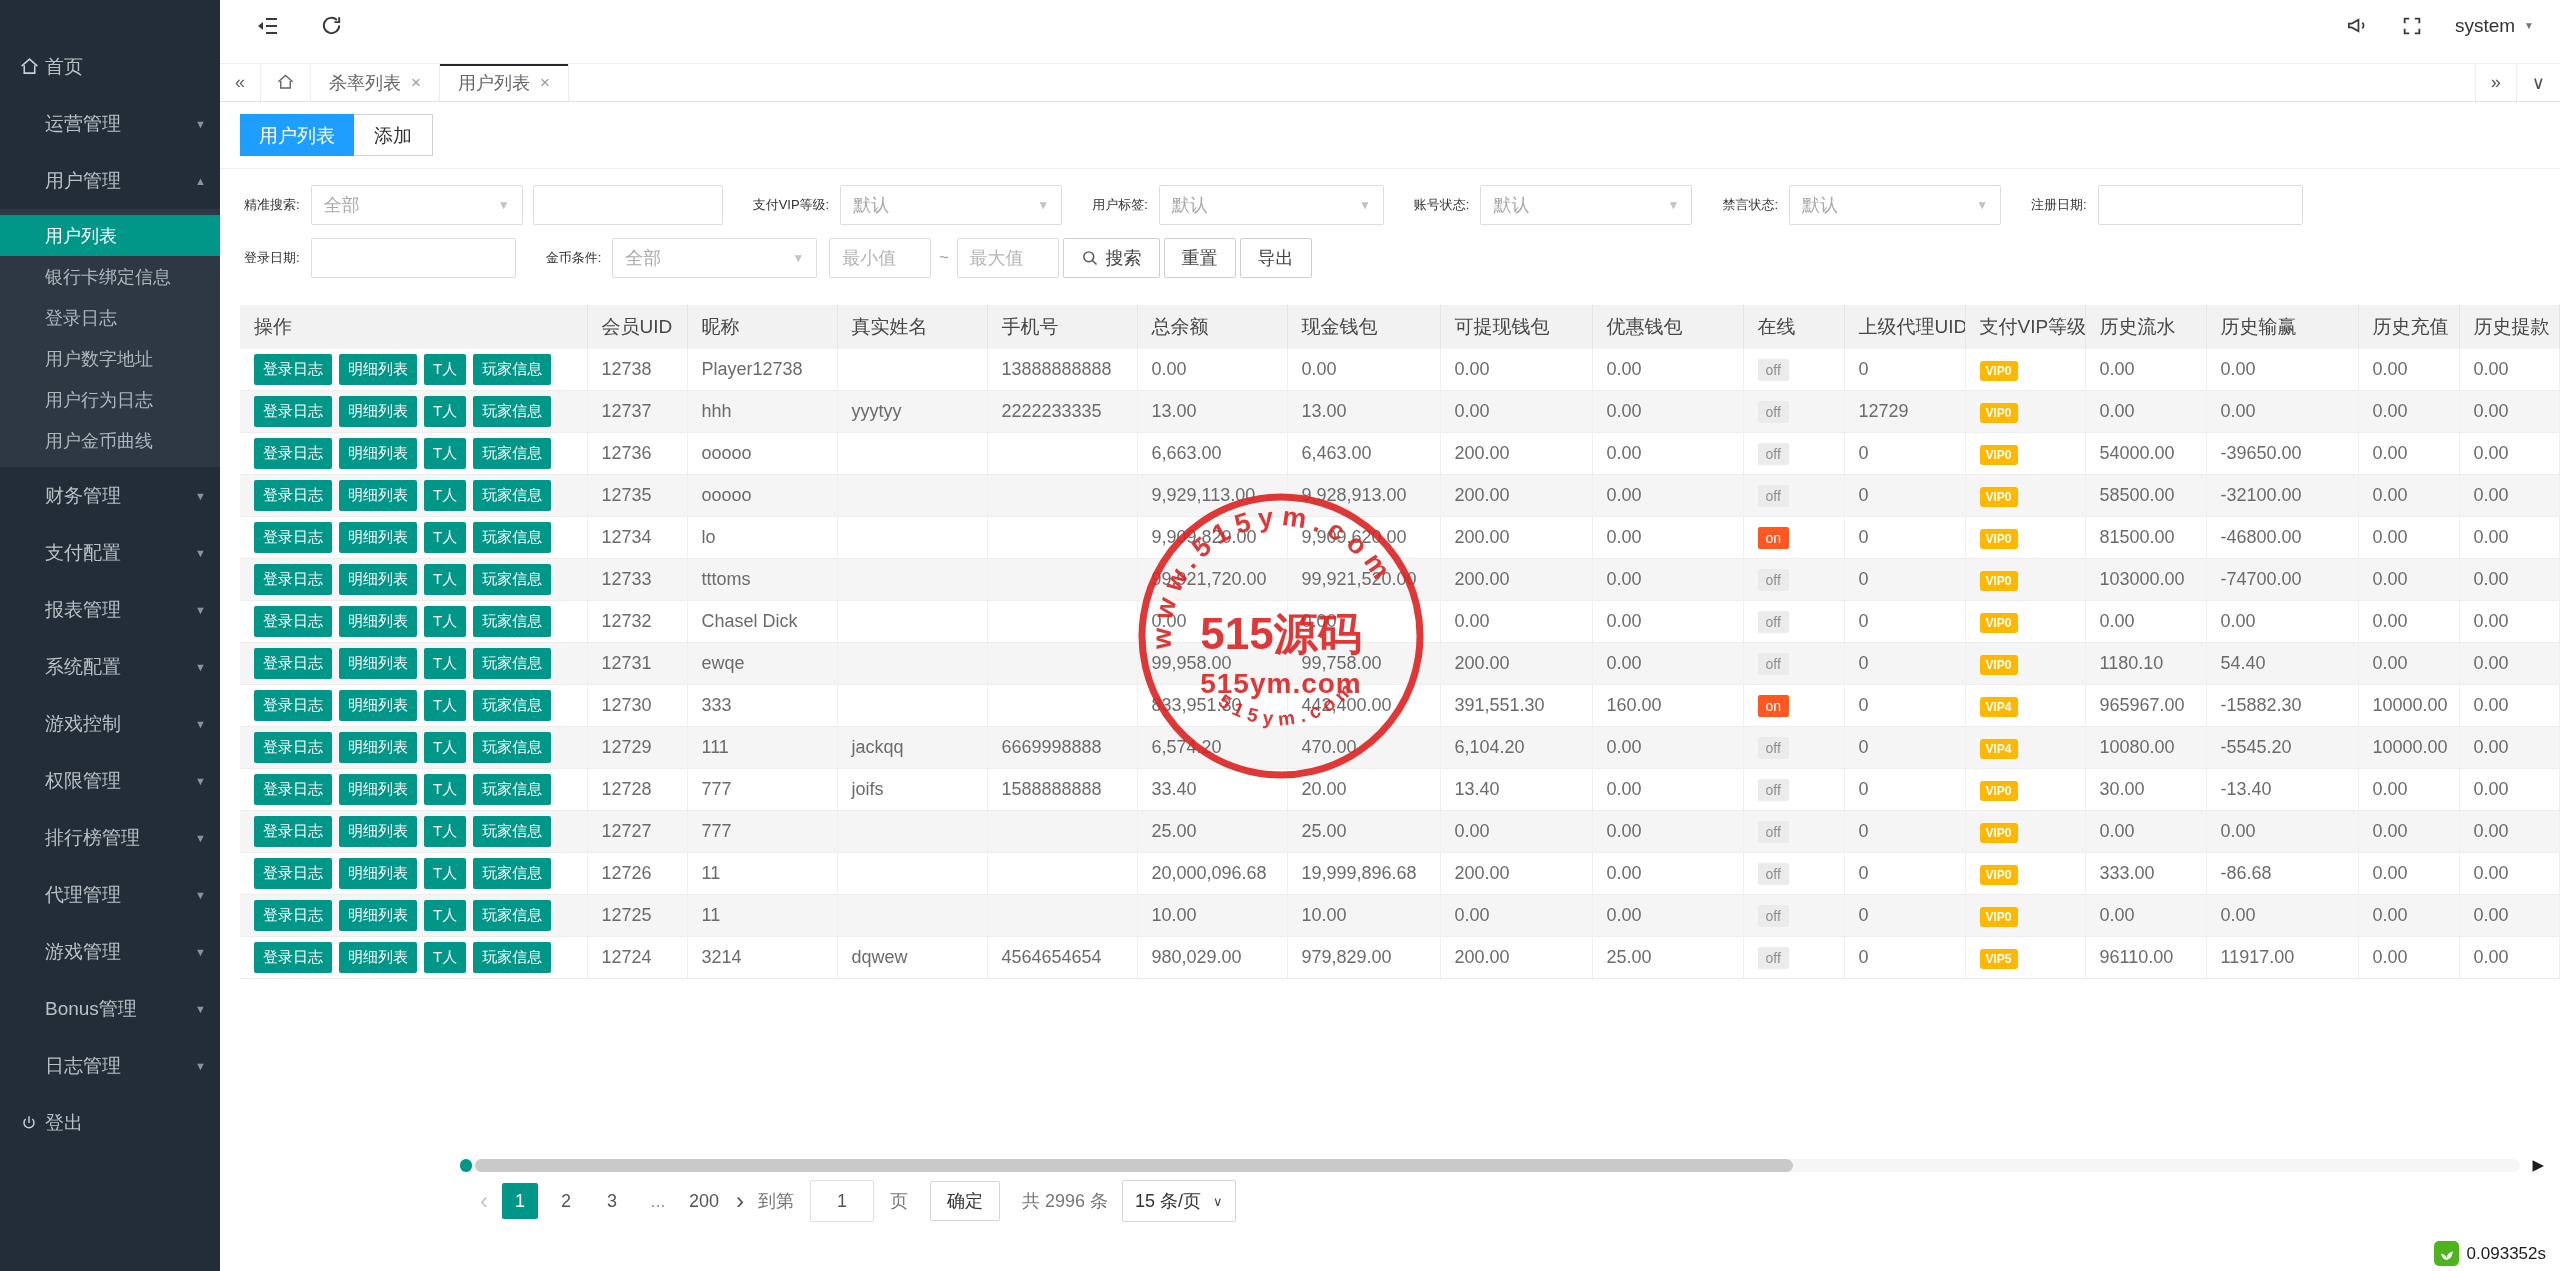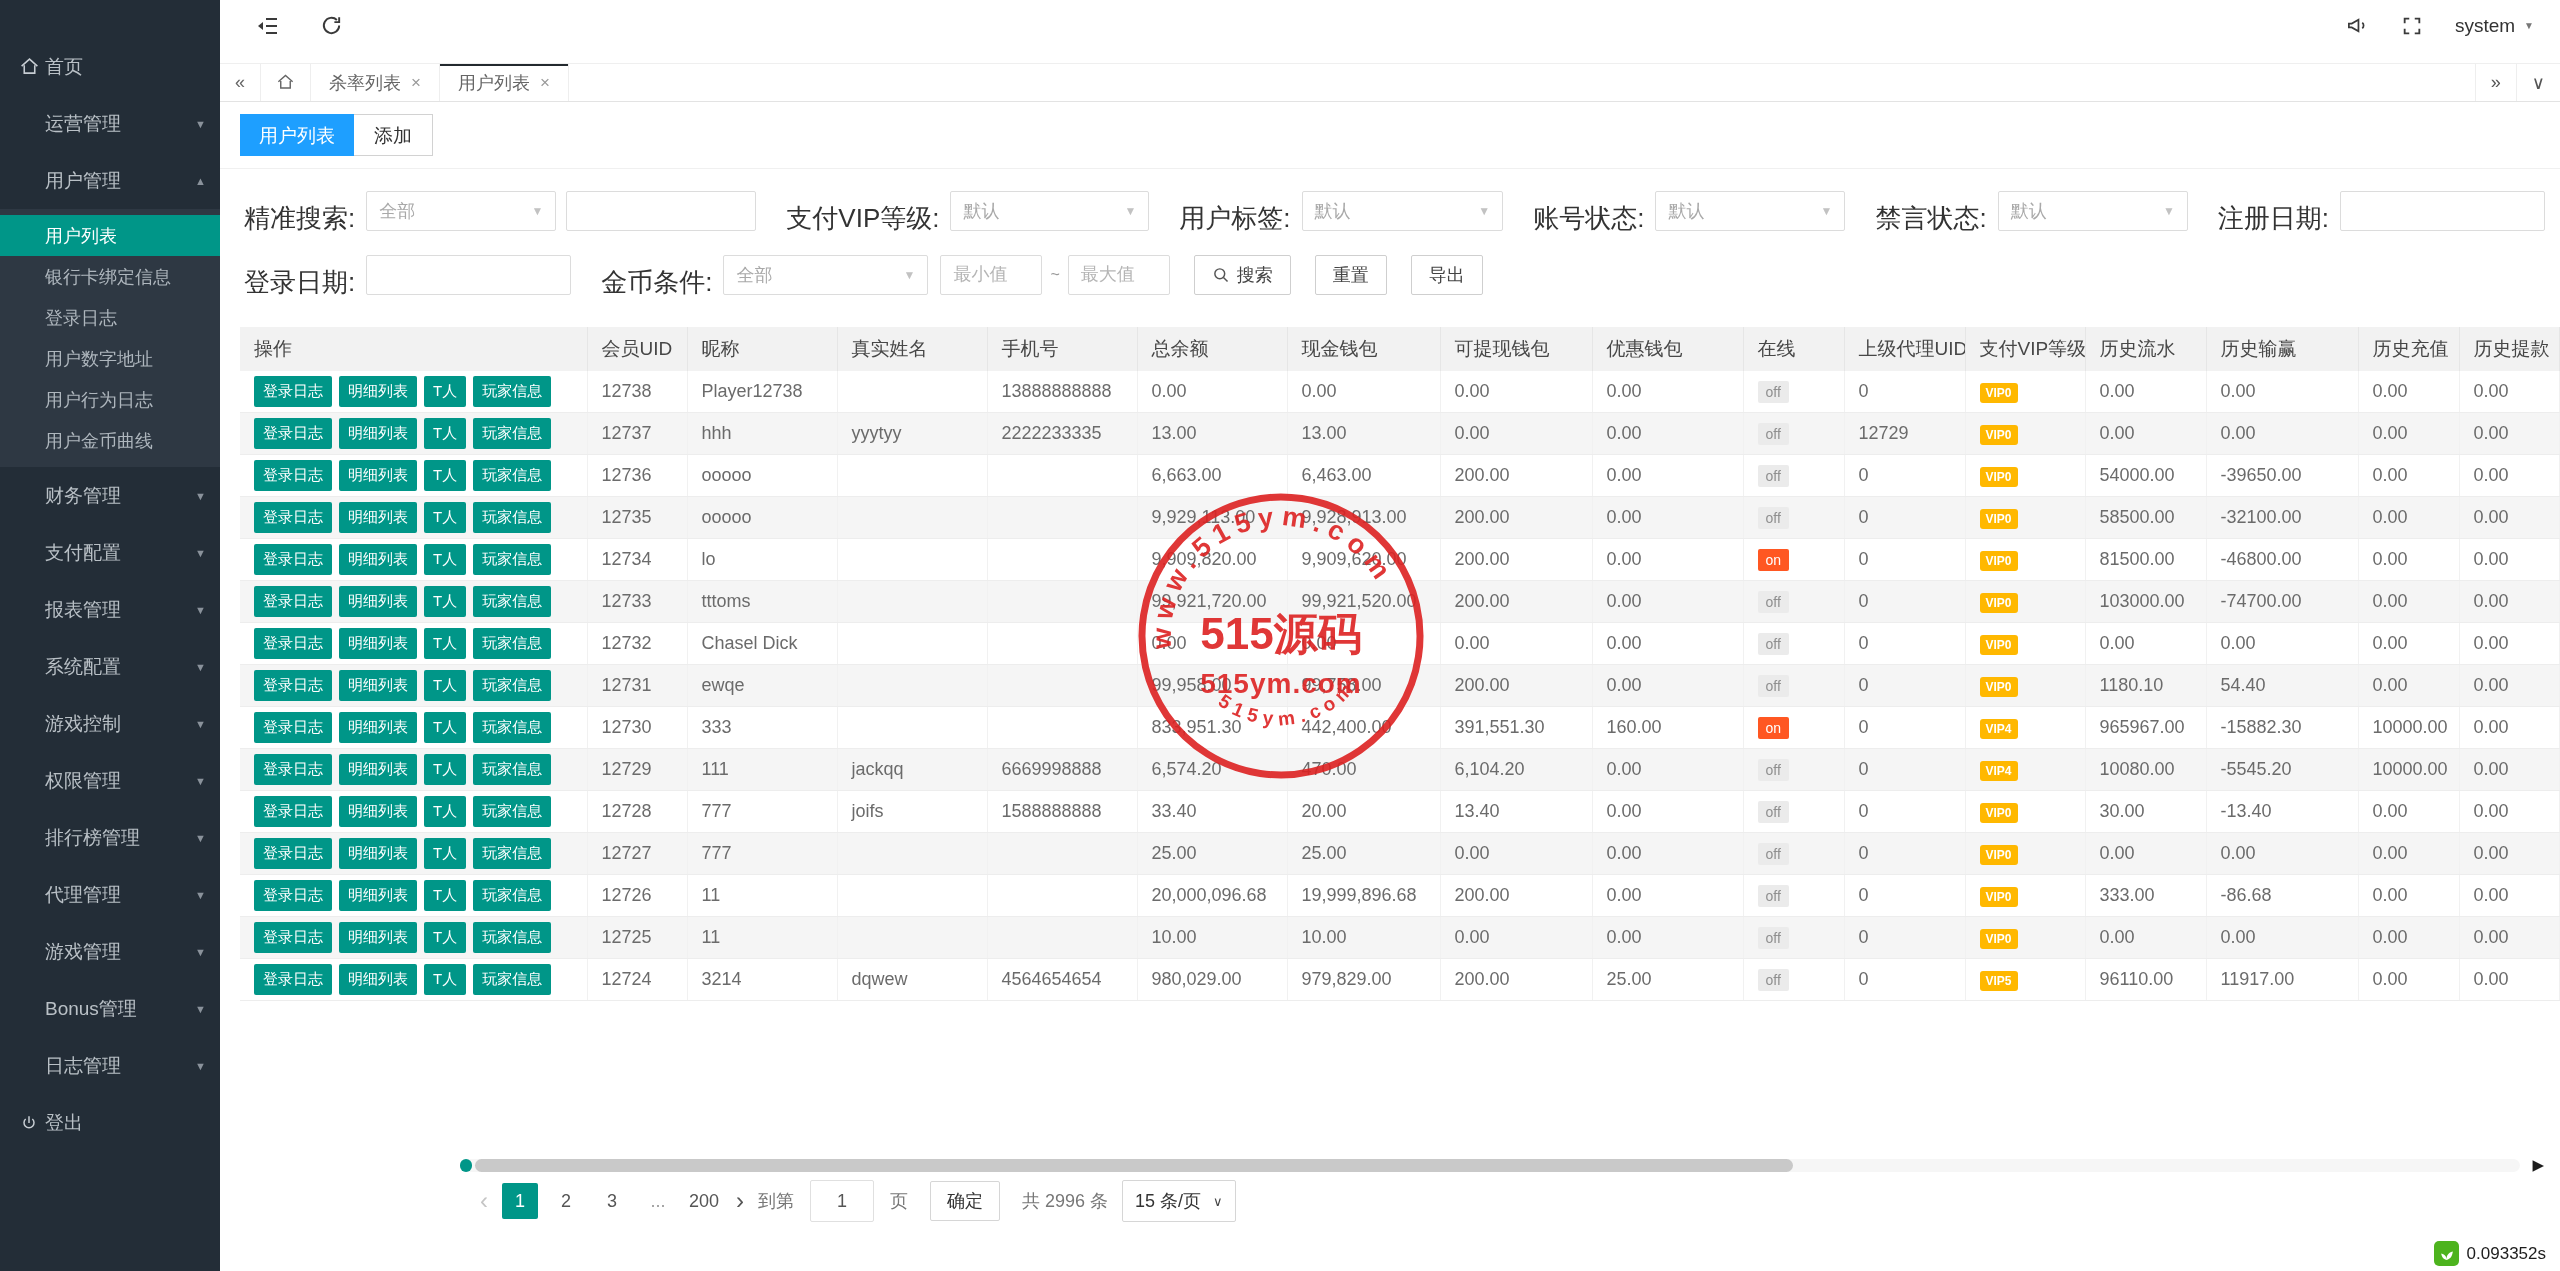--- a/index.html
+++ b/index.html
@@ -41,33 +41,33 @@
   .content{padding:12px 15px 0 20px}
   .btn-group{display:flex}
   .btn-primary{background:#1e9fff;color:#fff;font-size:19px;height:42px;line-height:42px;
                padding:0 18px;border:1px solid #1e9fff;cursor:pointer}
   .btn-plain{background:#fff;color:#333;font-size:19px;height:42px;line-height:42px;
              padding:0 20px;border:1px solid #d2d2d2;border-left:none;cursor:pointer}
   .toolbar-divider{height:1px;background:#f0f0f0;margin:12px -15px 0 -20px}
 
   .filters{padding:16px 0 2px 4px}
   .frow{display:flex;align-items:center;margin-bottom:13px}
-  .flabel{font-size:26px;color:#333;margin:16px 11px 0 30px;white-space:nowrap}
+  .flabel{font-size:13px;color:#333;margin:0 11px 0 30px;white-space:nowrap}
   .flabel.first{margin-left:0}
   .fselect{width:212px;height:40px;border:1px solid #dcdcdc;border-radius:2px;background:#fff;
            display:flex;align-items:center;justify-content:space-between;padding:0 12px;
            color:#a9a9a9;font-size:18px;box-sizing:border-box;cursor:pointer}
   .fselect .caret{color:#c2c2c2;font-size:12px}
   .finput{width:190px;height:40px;border:1px solid #dcdcdc;border-radius:2px;background:#fff;
           box-sizing:border-box;padding:0 12px;font-size:18px;color:#ec4899;outline:none}
   .finput::placeholder{color:#b5b5b5}
   .finput.small{width:102px}
   .range-sep{margin:0 8px;color:#999}
   .fbtn{height:40px;padding:0 17px;border:1px solid #cfcfcf;background:#fff;color:#444;font-size:18px;
-        border-radius:2px;display:flex;align-items:center;gap:7px;margin-left:24px;cursor:pointer}
+        border-radius:2px;display:flex;align-items:center;gap:7px;margin-left:4px;cursor:pointer}
 
   
   table{width:100%;border-collapse:collapse;table-layout:fixed;margin-top:12px}
   th{background:#f2f2f2;height:42px;text-align:left;padding-left:14px;font-weight:400;color:#474747;
      font-size:19px;border-right:1px solid #e6e6e6;white-space:nowrap;overflow:hidden}
   td{height:39px;padding-left:14px;font-size:18px;color:#6b6b6b;border-bottom:1px solid #ededed;
      border-right:1px solid #f1f1f1;white-space:nowrap;overflow:hidden;background:#fff}
   tr.alt td{background:#f5f5f5}
   .abtn{background:#009688;border:none;color:#fff;font-size:15px;padding:6px 9px;border-radius:2px;
         margin-right:7px;cursor:pointer;font-family:inherit}

